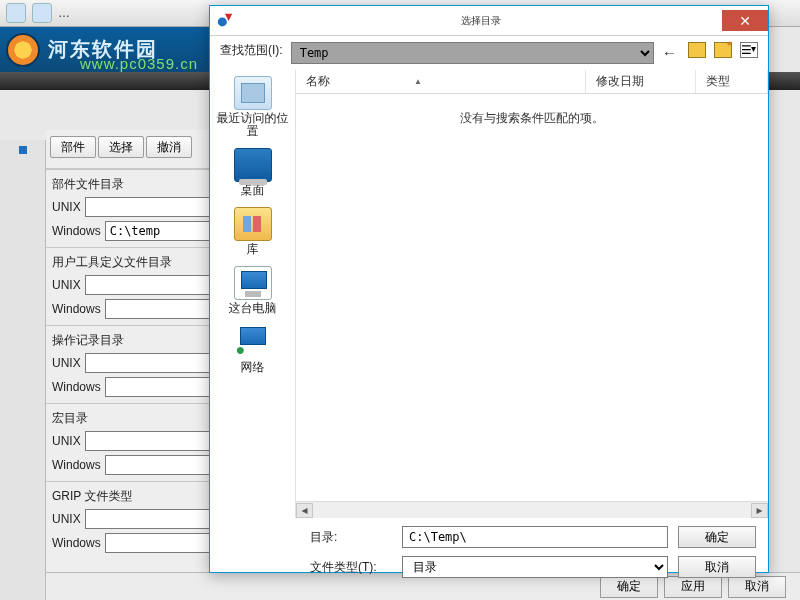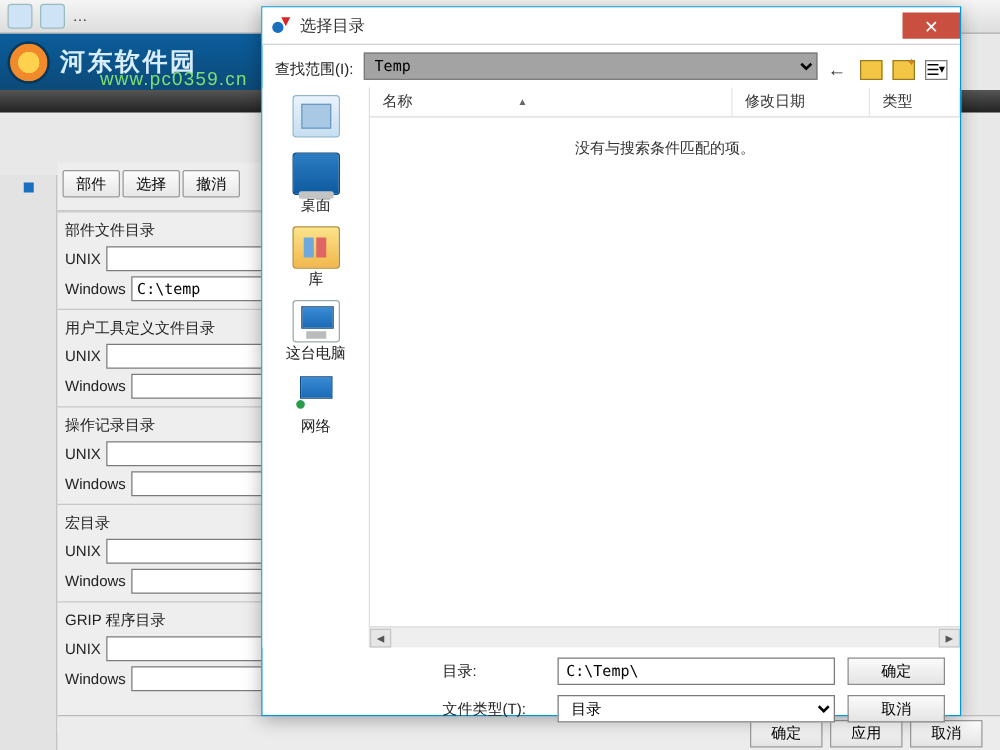--- a/index.html
+++ b/index.html
@@ -28,23 +28,23 @@
 .section { padding:6px 6px 2px 6px; border-top:1px solid #c7c7c7; }
 .section .hdr { color:#222; margin-bottom:4px; }
 .row { display:flex; align-items:center; gap:4px; margin-bottom:4px; }
 .row label { width:52px; color:#222; }
 .row input { flex:1; height:20px; border:1px solid #7a7a7a; background:#fff; padding:0 4px; font-family: Consolas, monospace; }
 
 
 .dialog { position:absolute; left:209px; top:5px; width:560px; height:568px; background:#fff; border:1px solid #0097d6; box-shadow:0 3px 14px rgba(0,0,0,0.3); }
 .titlebar { height:30px; background:#fff; border-bottom:1px solid #d0d0d0; display:flex; align-items:center; }
 .titlebar .appico { width:18px; height:18px; margin:0 6px; }
-.titlebar .title { flex:1; color:#333; font-size:13px; }
+.titlebar .title { flex:1; text-align:center; color:#333; font-size:10px; }
 .titlebar .close { width:46px; height:21px; margin-right:0; background:#c94f41; color:#fff; display:flex; align-items:center; justify-content:center; cursor:pointer; font-size:14px;}
-.lookrow { display:flex; align-items:flex-end; gap:8px; padding:6px 10px; }
+.lookrow { display:flex; align-items:flex-start; gap:8px; padding:6px 10px; }
 .lookrow label { color:#222; }
 .lookrow select { flex:1; height:22px; border:1px solid #7a7a7a; background:#a3a3a3; padding:0 4px; font-family: Consolas, monospace;}
 .lookrow .navico { width:18px; height:16px; display:inline-block; }
 .ni-back { color:#2a2a2a; font-size:15px; }
 .ni-up { background:#f4c645; border:1px solid #9a7a20; }
 .ni-new { background:#f4c645; border:1px solid #9a7a20; position:relative;}
 .ni-new::after{content:"✦"; position:absolute; right:-2px; top:-4px; font-size:9px; color:#d08020;}
 .ni-view { border:1px solid #7a7a7a; background:#fff; position:relative; width:24px;}
 .ni-view::after{content:"▾"; position:absolute; right:1px; top:0; font-size:10px;}
 .dlg-body { display:flex; height:448px; }
@@ -71,21 +71,21 @@
 .colhdr .col.name { width:290px;}
 .colhdr .col.name::after { content:"▲"; font-size:8px; color:#666; margin-left:80px;}
 .colhdr .col.date { width:110px;}
 .colhdr .col.type { flex:1;}
 .empty { text-align:center; color:#333; margin-top:16px;}
 .hscroll { position:absolute; left:0; right:0; bottom:0; height:17px; background:#efefef; border-top:1px solid #dcdcdc; display:flex; align-items:center;}
 .hscroll .arr { width:17px; height:15px; background:#e6e6e6; border:1px solid #c7c7c7; display:flex; align-items:center; justify-content:center; color:#555; cursor:pointer;}
 .hscroll .track { flex:1; height:15px; }
 .dlg-foot { padding:8px 12px 4px 100px; }
 .frow { display:flex; align-items:center; gap:10px; margin-bottom:8px;}
-.frow label { width:82px; color:#222;margin-left:44px;}
+.frow label { width:82px; color:#222;}
 .frow input, .frow select { flex:1; height:22px; border:1px solid #7a7a7a; background:#fff; padding:0 6px; font-family: Consolas, monospace;}
 .frow button { width:78px; height:22px; background:linear-gradient(#fbfbfb,#e4e4e4); border:1px solid #8a8a8a; cursor:pointer;}
 .bg-bottom { position:absolute; left:46px; bottom:0; width:754px; height:28px; background:#ececec; border-top:1px solid #bbb; display:flex; justify-content:flex-end; align-items:center; gap:6px; padding-right:14px;}
 .bg-bottom button { height:22px; padding:0 16px; background:linear-gradient(#fbfbfb,#e4e4e4); border:1px solid #9a9a9a; cursor:pointer;}
 svg.appico path{fill:#d62828;} svg.appico circle{fill:#1a6fbf;}
 </style>
 </head>
 <body>
 
 <div class="bg-app">
@@ -150,21 +150,21 @@
       <div class="row">
           <label>UNIX</label>
           <input style="">
         </div>
       <div class="row">
           <label>Windows</label>
           <input style="">
         </div>
     </div>
     <div class="section">
-      <div class="hdr">GRIP 程序目录</div>
+      <div class="hdr">GRIP 文件类型</div>
       <div class="row">
           <label>UNIX</label>
           <input style="">
         </div>
       <div class="row">
           <label>Windows</label>
           <input style="">
         </div>
     </div>
   </div>
@@ -194,20 +194,21 @@
     <span class="navico ni-back">←</span>
     <span class="navico ni-up"></span>
     <span class="navico ni-new"></span>
     <span class="navico ni-view">☰</span>
   </div>
 
   <div class="dlg-body">
     <div class="places">
       <div class="place">
           <div class="pic pic-recent"></div>
+          <span>最近访问的位置</span>
         </div>
       <div class="place">
           <div class="pic pic-desktop"></div>
           <span>桌面</span>
         </div>
       <div class="place">
           <div class="pic pic-lib"></div>
           <span>库</span>
         </div>
       <div class="place">

